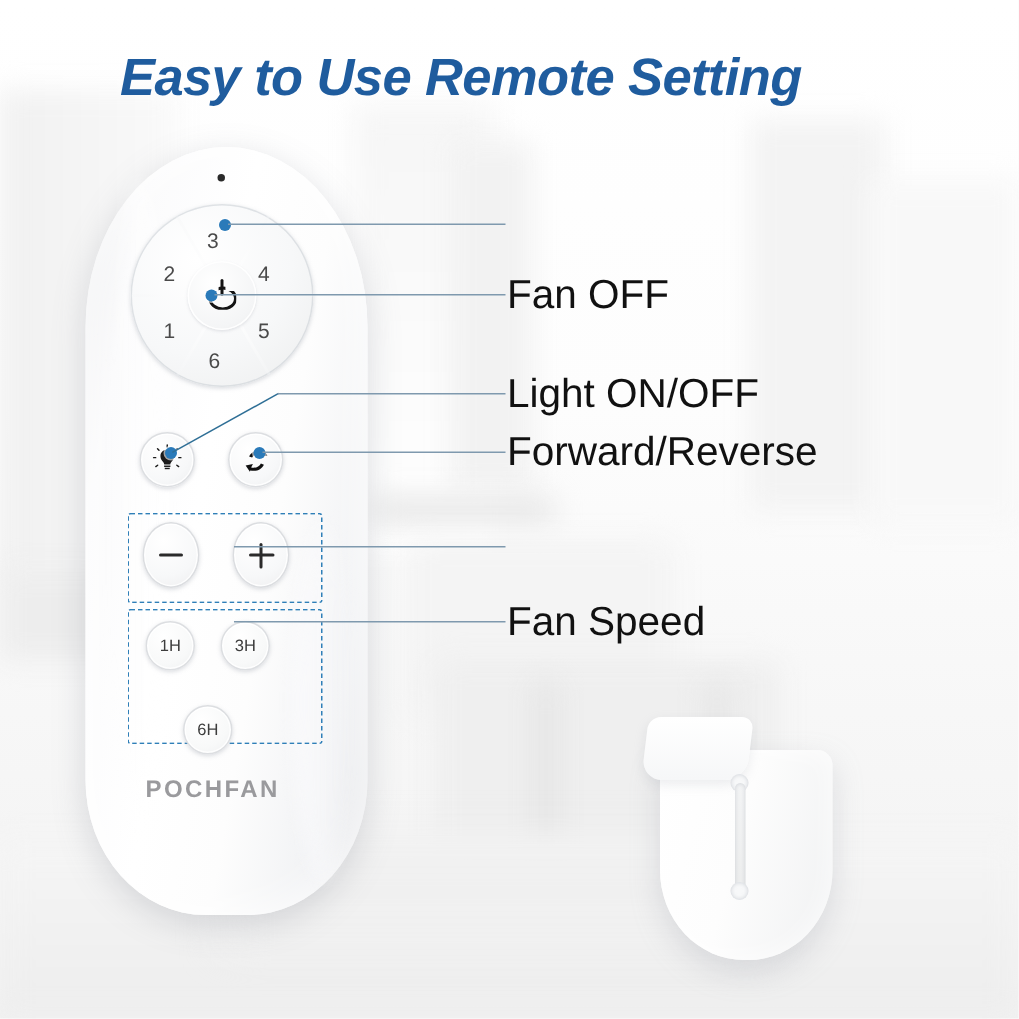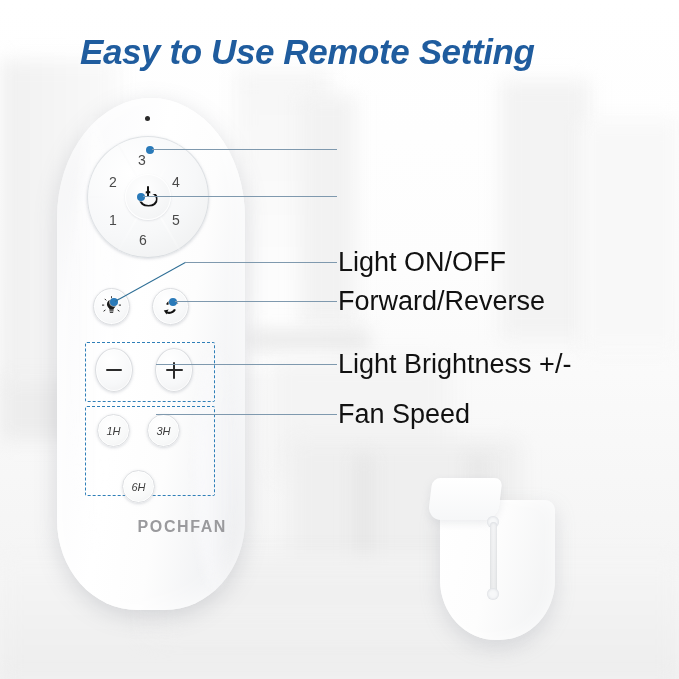--- a/index.html
+++ b/index.html
@@ -104,29 +104,29 @@
   .plusw::before{left:0;top:7.3px;width:17px;height:2.4px;}
   .plusw::after{left:7.3px;top:0;width:2.4px;height:17px;}
 
   
   .tbtn{
     position:absolute;width:33px;height:33px;border-radius:50%;
     background:radial-gradient(circle at 36% 30%,#ffffff,#f8f9f9 62%,#eeeff0);
     box-shadow:0 1px 3px rgba(160,165,175,.38), inset 0 0 0 1px rgba(255,255,255,.85);
     border:1px solid #dcdee1;box-sizing:border-box;
     display:flex;align-items:center;justify-content:center;
-    font-size:11px;color:#3d3d3d;font-style:italic;
+    font-size:11px;color:#3d3d3d;
   }
 
   
   .dbox{position:absolute;border:1.6px dashed #2f7fb8;border-radius:2px;}
 
   
   .brand{
-    position:absolute;left:40px;top:420px;width:130px;text-align:right;
+    position:absolute;left:40px;top:420px;width:130px;text-align:left;
     font-size:16px;font-weight:bold;letter-spacing:1.6px;color:#9a9a9d;
   }
 
   
   .holder{
     position:absolute;left:440px;top:500px;width:115px;height:140px;
     background:linear-gradient(105deg,#ffffff 0%,#fdfdfd 45%,#f0f1f2 100%);
     border-radius:10px 10px 56px 56px / 10px 10px 60px 60px;
     box-shadow:0 8px 20px rgba(150,155,165,.28), inset 0 0 18px rgba(255,255,255,.8);
   }
@@ -262,20 +262,20 @@
   <div class="lead-diag" style="left:115px;top:301px;width:81px;transform:rotate(-29deg)"></div>
   <div class="lead" style="left:185px;top:262px;width:152px"></div>
 
   <div class="dot" style="left:169px;top:298px"></div>
   <div class="lead" style="left:175px;top:301px;width:162px"></div>
 
   <div class="lead" style="left:156px;top:364px;width:181px"></div>
 
   <div class="lead" style="left:156px;top:414px;width:181px"></div>
 
+  <div class="callout" style="left:338px;top:181px">Fan OFF</div>
   <div class="callout" style="left:338px;top:286px">Forward/Reverse</div>
   <div class="callout" style="left:338px;top:247px">Light ON/OFF</div>
-  <div class="callout" style="left:338px;top:349px">Light Brightness +/-</div>
   <div class="callout" style="left:338px;top:399px">
     <span>Fan Speed</span><br>
   </div>
 
 </div>
 
 </body></html>

